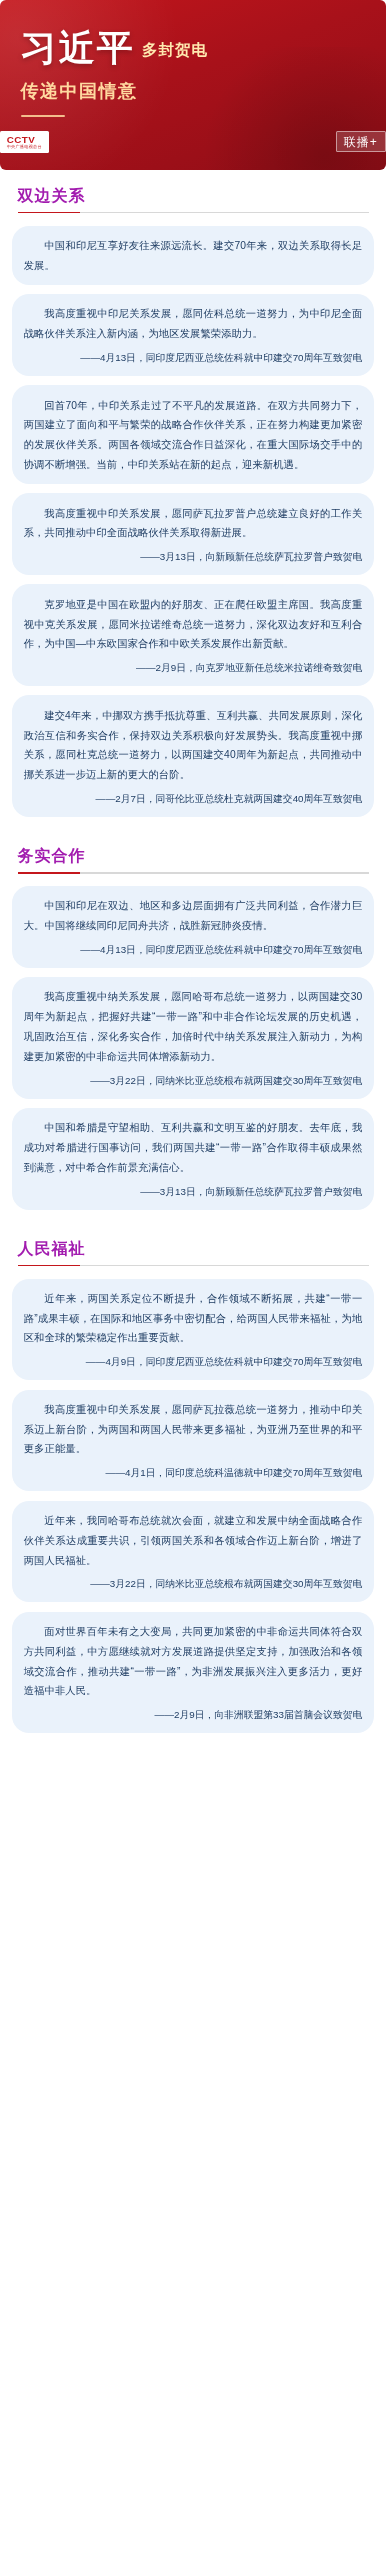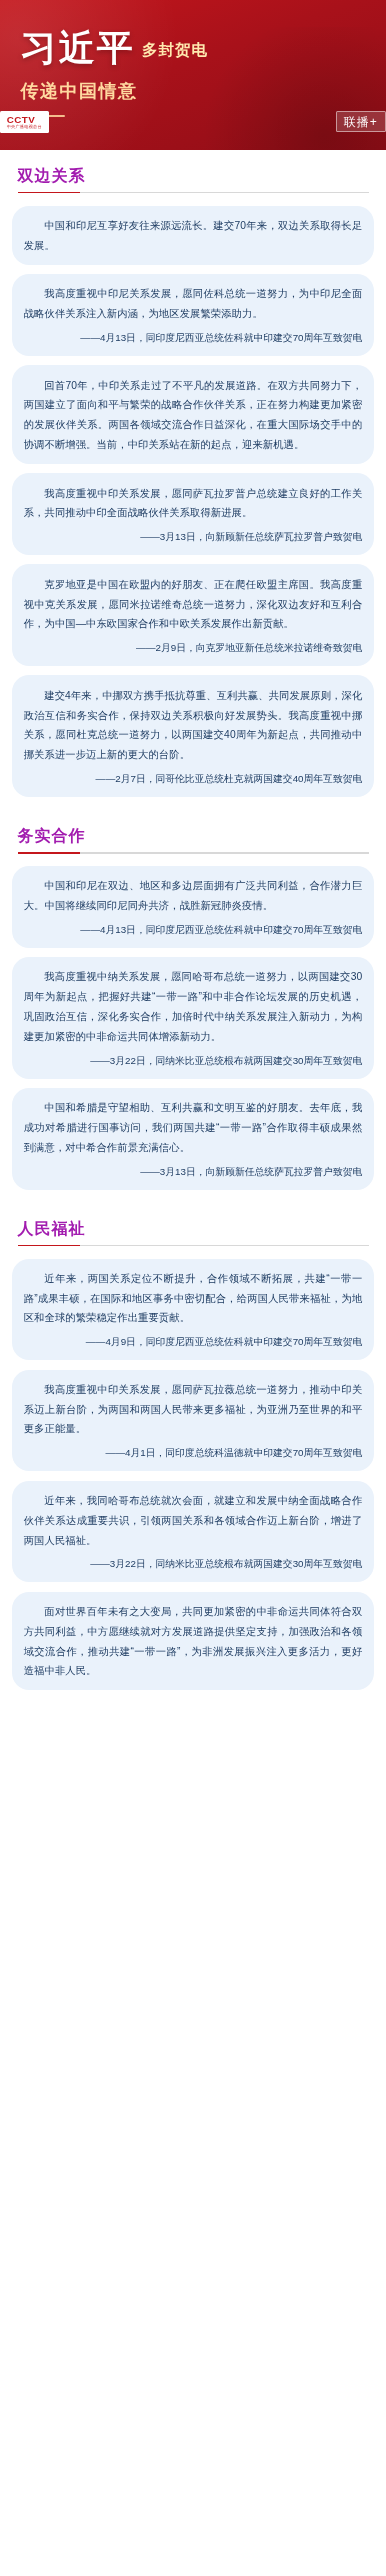--- a/index.html
+++ b/index.html
@@ -11,23 +11,24 @@
   body {
     width: 386px;
     font-family: "Liberation Sans", "DejaVu Sans", sans-serif;
     color: #222;
   }
 
   
   .hero {
     position: relative;
     width: 386px;
-    height: 150px;
+    height: 170px;
     background: linear-gradient(160deg, #c4161c 0%, #a8111a 45%, #8f0d16 100%);
     overflow: hidden;
+    border-radius: 6px;
   }
   .hero::before {
     content: "";
     position: absolute;
     left: -62px; top: -31px;
     width: 268px; height: 227px;
     background: radial-gradient(circle at 30% 30%, rgba(255,255,255,0.10), rgba(255,255,255,0) 65%);
   }
   .hero::after {
     content: "";
@@ -247,18 +248,19 @@
       <div class="card">
         <div class="card-body">我高度重视中印关系发展，愿同萨瓦拉薇总统一道努力，推动中印关系迈上新台阶，为两国和两国人民带来更多福祉，为亚洲乃至世界的和平更多正能量。</div>
         <div class="card-source">——4月1日，同印度总统科温德就中印建交70周年互致贺电</div>
       </div>
       <div class="card">
         <div class="card-body">近年来，我同哈哥布总统就次会面，就建立和发展中纳全面战略合作伙伴关系达成重要共识，引领两国关系和各领域合作迈上新台阶，增进了两国人民福祉。</div>
         <div class="card-source">——3月22日，同纳米比亚总统根布就两国建交30周年互致贺电</div>
       </div>
       <div class="card">
         <div class="card-body">面对世界百年未有之大变局，共同更加紧密的中非命运共同体符合双方共同利益，中方愿继续就对方发展道路提供坚定支持，加强政治和各领域交流合作，推动共建“一带一路”，为非洲发展振兴注入更多活力，更好造福中非人民。</div>
+        <div class="card-source">——2月9日，向非洲联盟第33届首脑会议致贺电</div>
       </div>
     </div>
   </div>
 
 <div class="footer-space"></div>
 
 
 </body></html>

